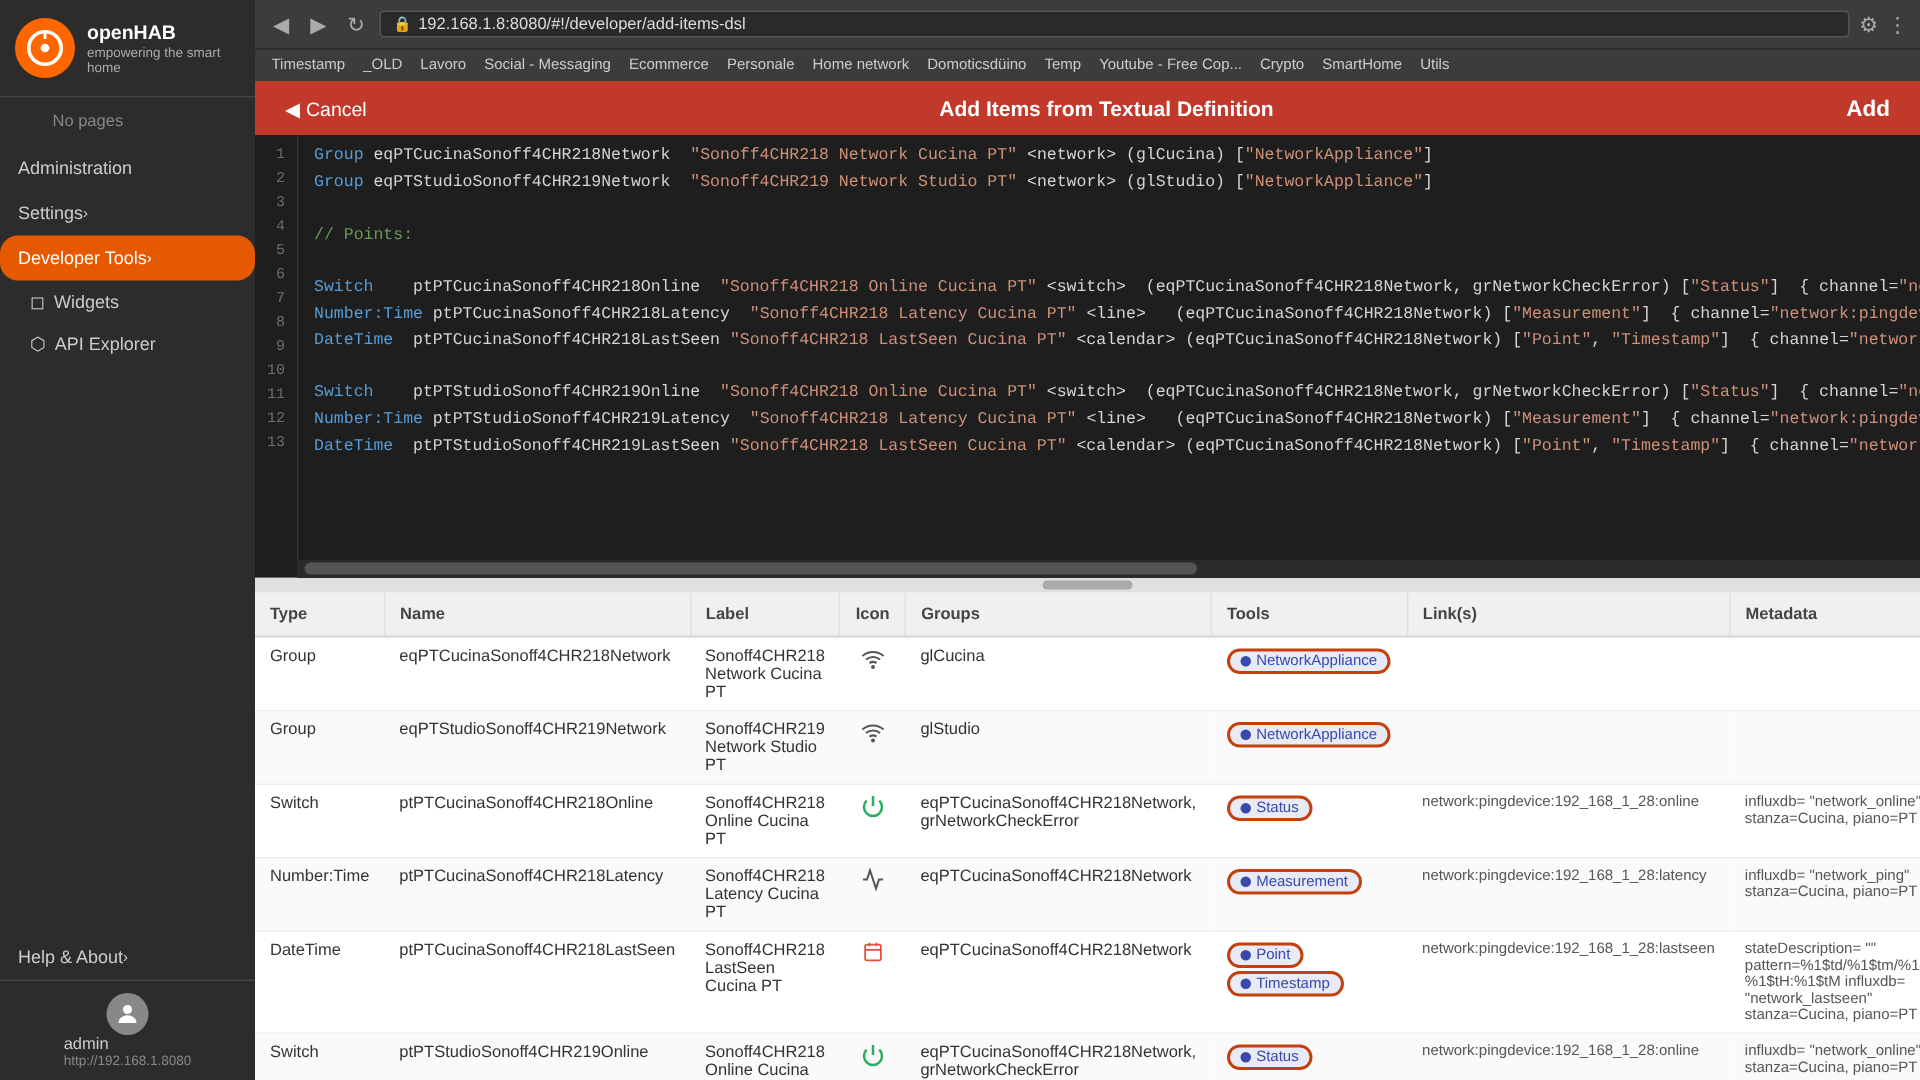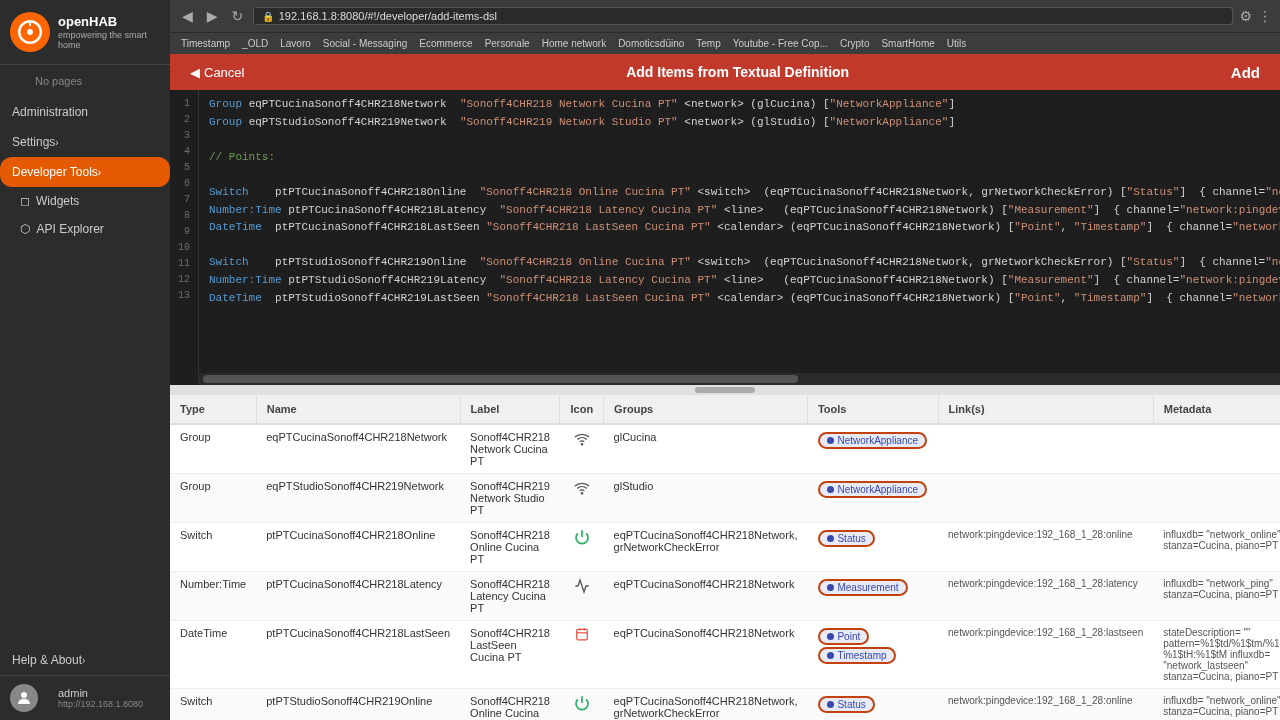--- a/index.html
+++ b/index.html
@@ -54,23 +54,24 @@
       cursor: pointer;
       font-size: 12px;
       display: flex;
       align-items: center;
       gap: 6px;
     }
     .sidebar-bottom { margin-top: auto; }
     .sidebar-user {
       display: flex;
       align-items: center;
-      gap: 20px;
+      gap: 0;
       padding: 8px 10px;
       border-top: 1px solid #444;
+      flex-direction: column;
     }
     .user-avatar {
       width: 28px; height: 28px;
       background: #888;
       border-radius: 50%;
       display: flex; align-items: center; justify-content: center;
       color: white; font-size: 10px;
     }
     .user-info { font-size: 11px; color: #ccc; }
     .user-ip { font-size: 9px; color: #888; }

